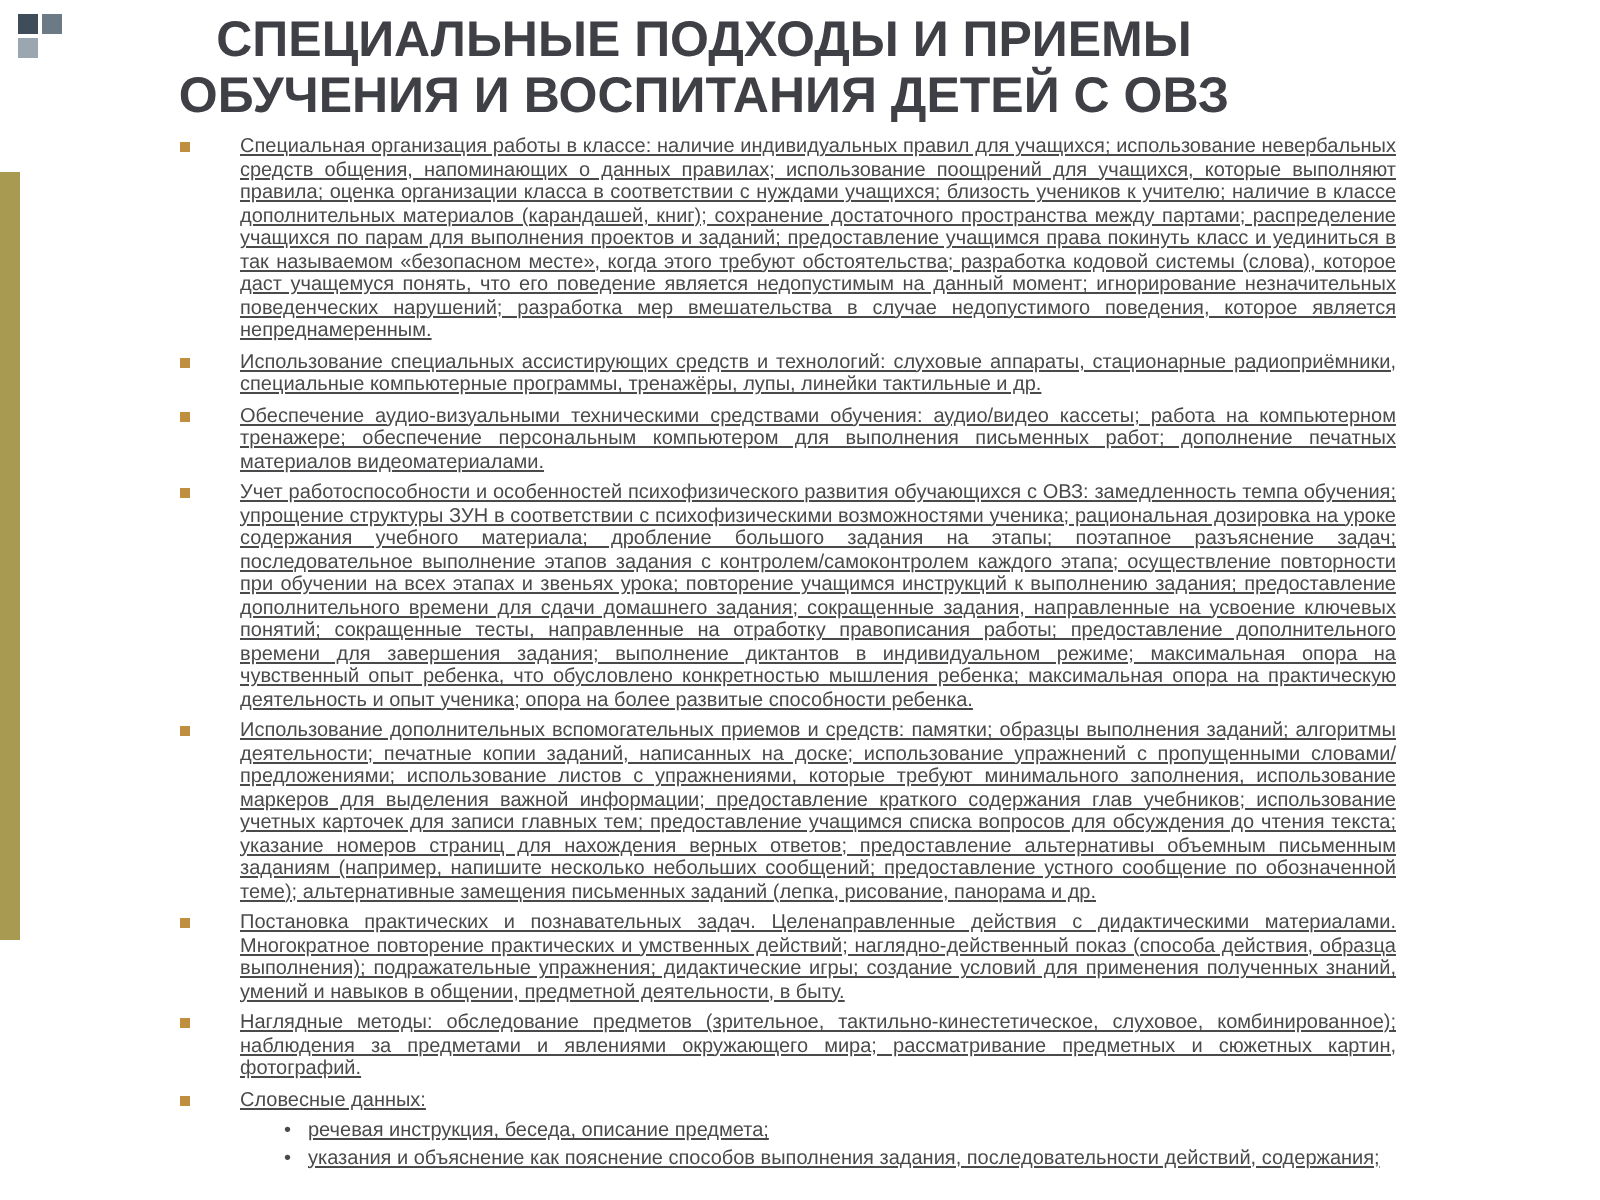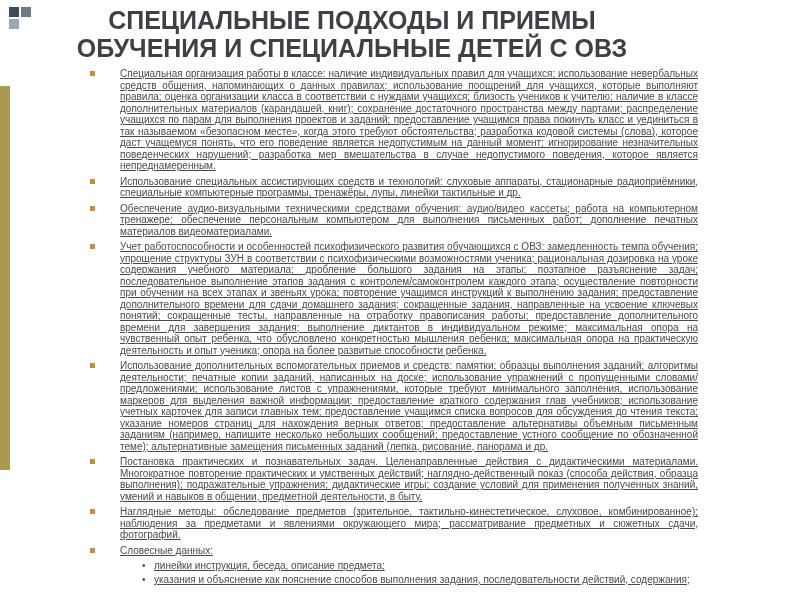--- a/index.html
+++ b/index.html
@@ -91,21 +91,21 @@
   <div class="corner">
     <span class="sq sq-a"></span>
     <span class="sq sq-b"></span>
     <span class="sq sq-c"></span>
   </div>
 
   <div class="stripe"></div>
 
   <h1 class="title">
     <span class="tl">СПЕЦИАЛЬНЫЕ ПОДХОДЫ И ПРИЕМЫ</span>
-    <span class="tl">ОБУЧЕНИЯ И СПЕЦИАЛЬНЫЕ ДЕТЕЙ С ОВЗ</span>
+    <span class="tl">ОБУЧЕНИЯ И ВОСПИТАНИЯ ДЕТЕЙ С ОВЗ</span>
   </h1>
 
   <ul class="bullets">
     <li>
       <span class="mk"></span>
       <span class="bt">Специальная организация работы в классе: наличие индивидуальных правил для учащихся; использование невербальных средств общения, напоминающих о данных правилах; использование поощрений для учащихся, которые выполняют правила; оценка организации класса в соответствии с нуждами учащихся; близость учеников к учителю; наличие в классе дополнительных материалов (карандашей, книг); сохранение достаточного пространства между партами; распределение учащихся по парам для выполнения проектов и заданий; предоставление учащимся права покинуть класс и уединиться в так называемом «безопасном месте», когда этого требуют обстоятельства; разработка кодовой системы (слова), которое даст учащемуся понять, что его поведение является недопустимым на данный момент; игнорирование незначительных поведенческих нарушений; разработка мер вмешательства в случае недопустимого поведения, которое является непреднамеренным.</span>
     </li>
     <li>
       <span class="mk"></span>
       <span class="bt">Использование специальных ассистирующих средств и технологий: слуховые аппараты, стационарные радиоприёмники, специальные компьютерные программы, тренажёры, лупы, линейки тактильные и др.</span>
@@ -124,29 +124,29 @@
     <li>
       <span class="mk"></span>
       <span class="bt">Использование дополнительных вспомогательных приемов и средств: памятки; образцы выполнения заданий; алгоритмы деятельности; печатные копии заданий, написанных на доске; использование упражнений с пропущенными словами/предложениями; использование листов с упражнениями, которые требуют минимального заполнения, использование маркеров для выделения важной информации; предоставление краткого содержания глав учебников; использование учетных карточек для записи главных тем; предоставление учащимся списка вопросов для обсуждения до чтения текста; указание номеров страниц для нахождения верных ответов; предоставление альтернативы объемным письменным заданиям (например, напишите несколько небольших сообщений; предоставление устного сообщение по обозначенной теме); альтернативные замещения письменных заданий (лепка, рисование, панорама и др.</span>
     </li>
     <li>
       <span class="mk"></span>
       <span class="bt">Постановка практических и познавательных задач. Целенаправленные действия с дидактическими материалами. Многократное повторение практических и умственных действий; наглядно-действенный показ (способа действия, образца выполнения); подражательные упражнения; дидактические игры; создание условий для применения полученных знаний, умений и навыков в общении, предметной деятельности, в быту.</span>
     </li>
     <li>
       <span class="mk"></span>
-      <span class="bt">Наглядные методы: обследование предметов (зрительное, тактильно-кинестетическое, слуховое, комбинированное); наблюдения за предметами и явлениями окружающего мира; рассматривание предметных и сюжетных сдачи, фотографий.</span>
+      <span class="bt">Наглядные методы: обследование предметов (зрительное, тактильно-кинестетическое, слуховое, комбинированное); наблюдения за предметами и явлениями окружающего мира; рассматривание предметных и сюжетных картин, фотографий.</span>
     </li>
     <li>
       <span class="mk"></span>
       <span class="bt">Словесные данных:</span>
     </li>
     <li class="sub">
       <span class="dot">•</span>
-      <span class="bt">линейки  инструкция, беседа, описание предмета;</span>
+      <span class="bt">речевая  инструкция, беседа, описание предмета;</span>
     </li>
     <li class="sub">
       <span class="dot">•</span>
       <span class="bt">указания и объяснение как пояснение способов выполнения задания, последовательности действий, содержания;</span>
     </li>
   </ul>
 
 </div>
 
 </body></html>

